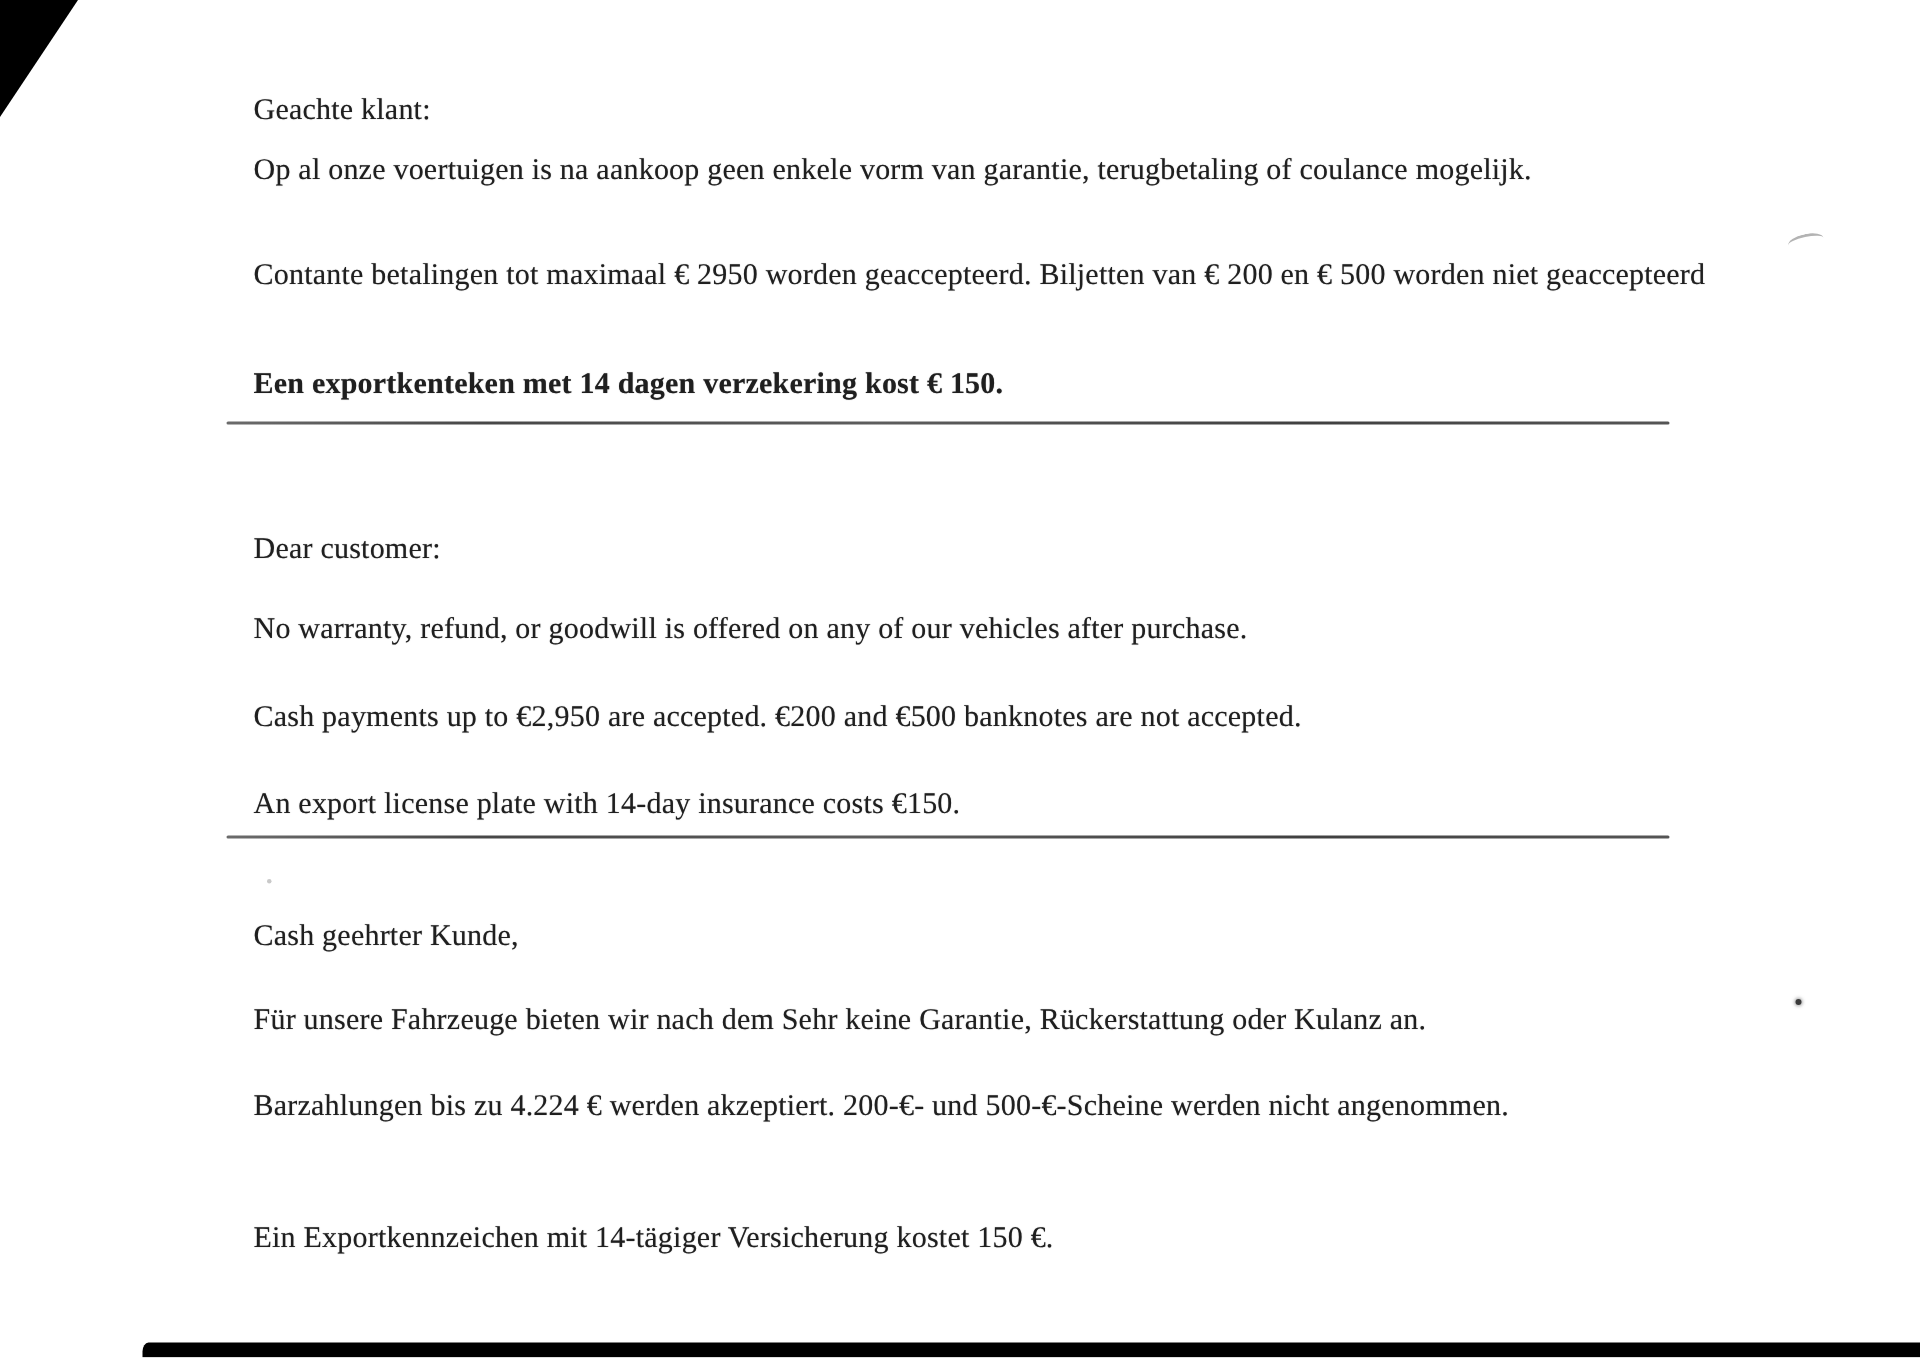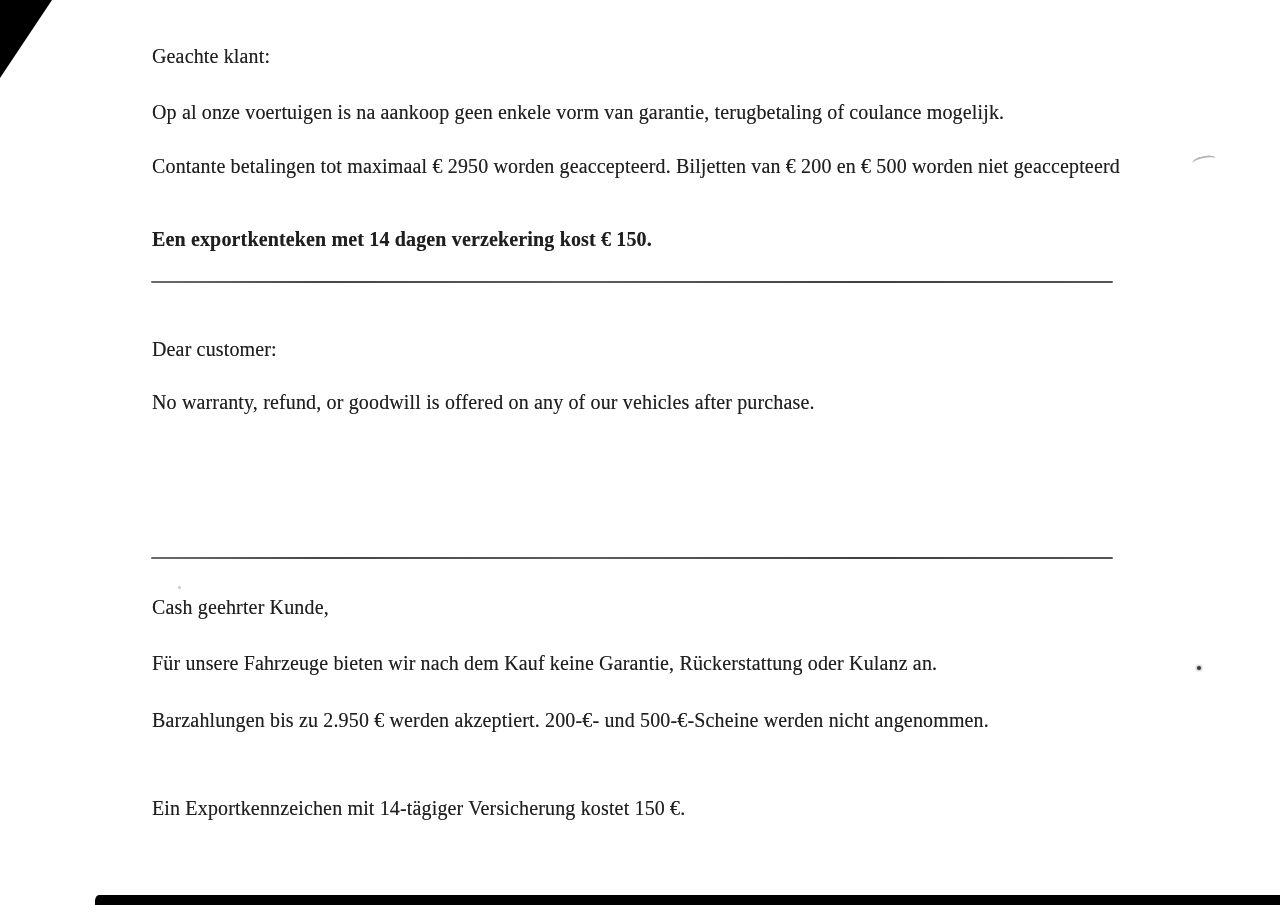--- a/index.html
+++ b/index.html
@@ -7,31 +7,31 @@
     position: relative;
     width: 1280px;
     height: 905px;
     background: #ffffff;
     overflow: hidden;
     font-family: "Liberation Serif", "DejaVu Serif", serif;
   }
   .line {
     position: absolute;
     left: 152px;
-    margin: 0;
+    margin: 17px;
     font-size: 20px;
     line-height: 1.2;
     letter-spacing: 0.15px;
     color: #1f1f1f;
     white-space: nowrap;
     text-shadow: 0 0 0.6px rgba(40,40,40,0.55);
   }
   
   .nl-g { top: 44px; }
-  .nl-1 { top: 100px; }
+  .nl-1 { top: 84px; }
   .nl-2 { top: 154px; }
   .nl-3 { top: 227px; font-weight: bold; }
   
   .en-g { top: 337px; }
   .en-1 { top: 390px; }
   .en-2 { top: 449px; }
   .en-3 { top: 507px; }
   
   .de-g { top: 595px; }
   .de-1 { top: 651px; }
@@ -97,26 +97,28 @@
 
   <p class="line nl-g">Geachte klant:</p>
   <p class="line nl-1">Op al onze voertuigen is na aankoop geen enkele vorm van garantie, terugbetaling of coulance mogelijk.</p>
   <p class="line nl-2">Contante betalingen tot maximaal € 2950 worden geaccepteerd. Biljetten van € 200 en € 500 worden niet geaccepteerd</p>
   <p class="line nl-3">Een exportkenteken met 14 dagen verzekering kost € 150.</p>
 
   <div class="divider d1"></div>
 
   <p class="line en-g">Dear customer:</p>
   <p class="line en-1">No warranty, refund, or goodwill is offered on any of our vehicles after purchase.</p>
+  <p class="line en-2">Cash payments up to €2,950 are accepted. €200 and €500 banknotes are not accepted.</p>
+  <p class="line en-3">An export license plate with 14-day insurance costs €150.</p>
 
   <div class="divider d2"></div>
 
   <p class="line de-g">Cash geehrter Kunde,</p>
-  <p class="line de-1">Für unsere Fahrzeuge bieten wir nach dem Kauf keine Garantie, Rückerstattung oder Kulanz an.</p>
-  <p class="line de-2">Barzahlungen bis zu 2.950 € werden akzeptiert. 200-€- und 500-€-Scheine werden nicht angenommen.</p>
+  <p class="line de-1">Für unsere Fahrzeuge bieten wir nach dem Sehr keine Garantie, Rückerstattung oder Kulanz an.</p>
+  <p class="line de-2">Barzahlungen bis zu 4.224 € werden akzeptiert. 200-€- und 500-€-Scheine werden nicht angenommen.</p>
   <p class="line de-3">Ein Exportkennzeichen mit 14-tägiger Versicherung kostet 150 €.</p>
 
   <div class="pen-mark"></div>
   <div class="ink-dot"></div>
   <div class="paper-speck"></div>
   <div class="bottom-artifact"></div>
 
 </div>
 
 </body></html>

